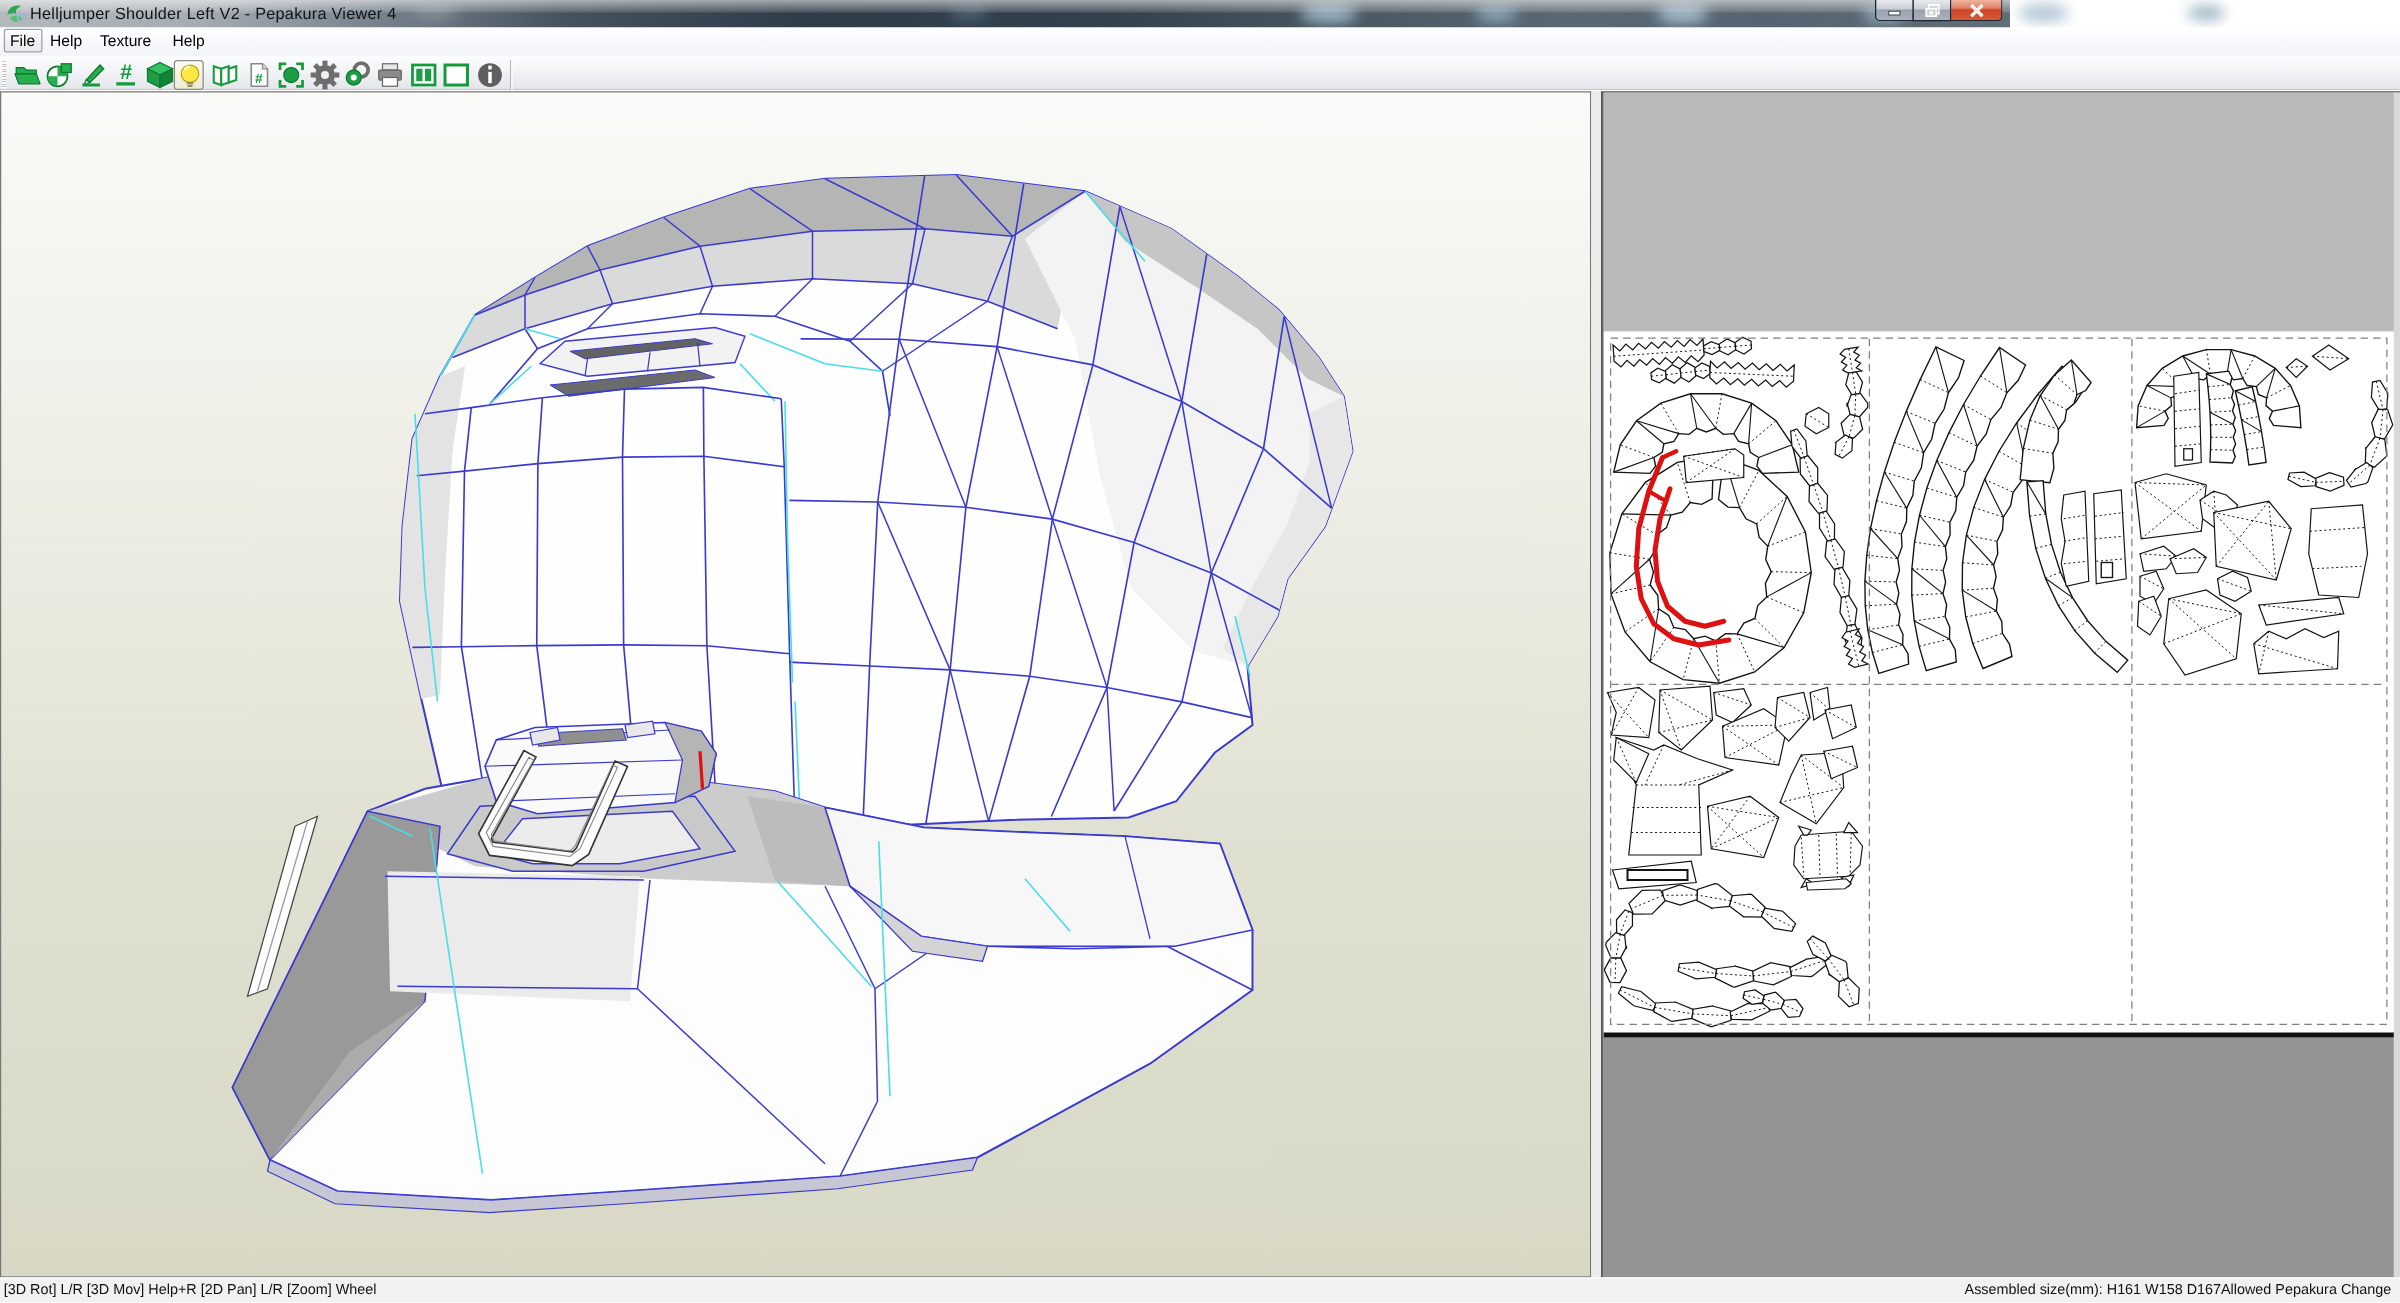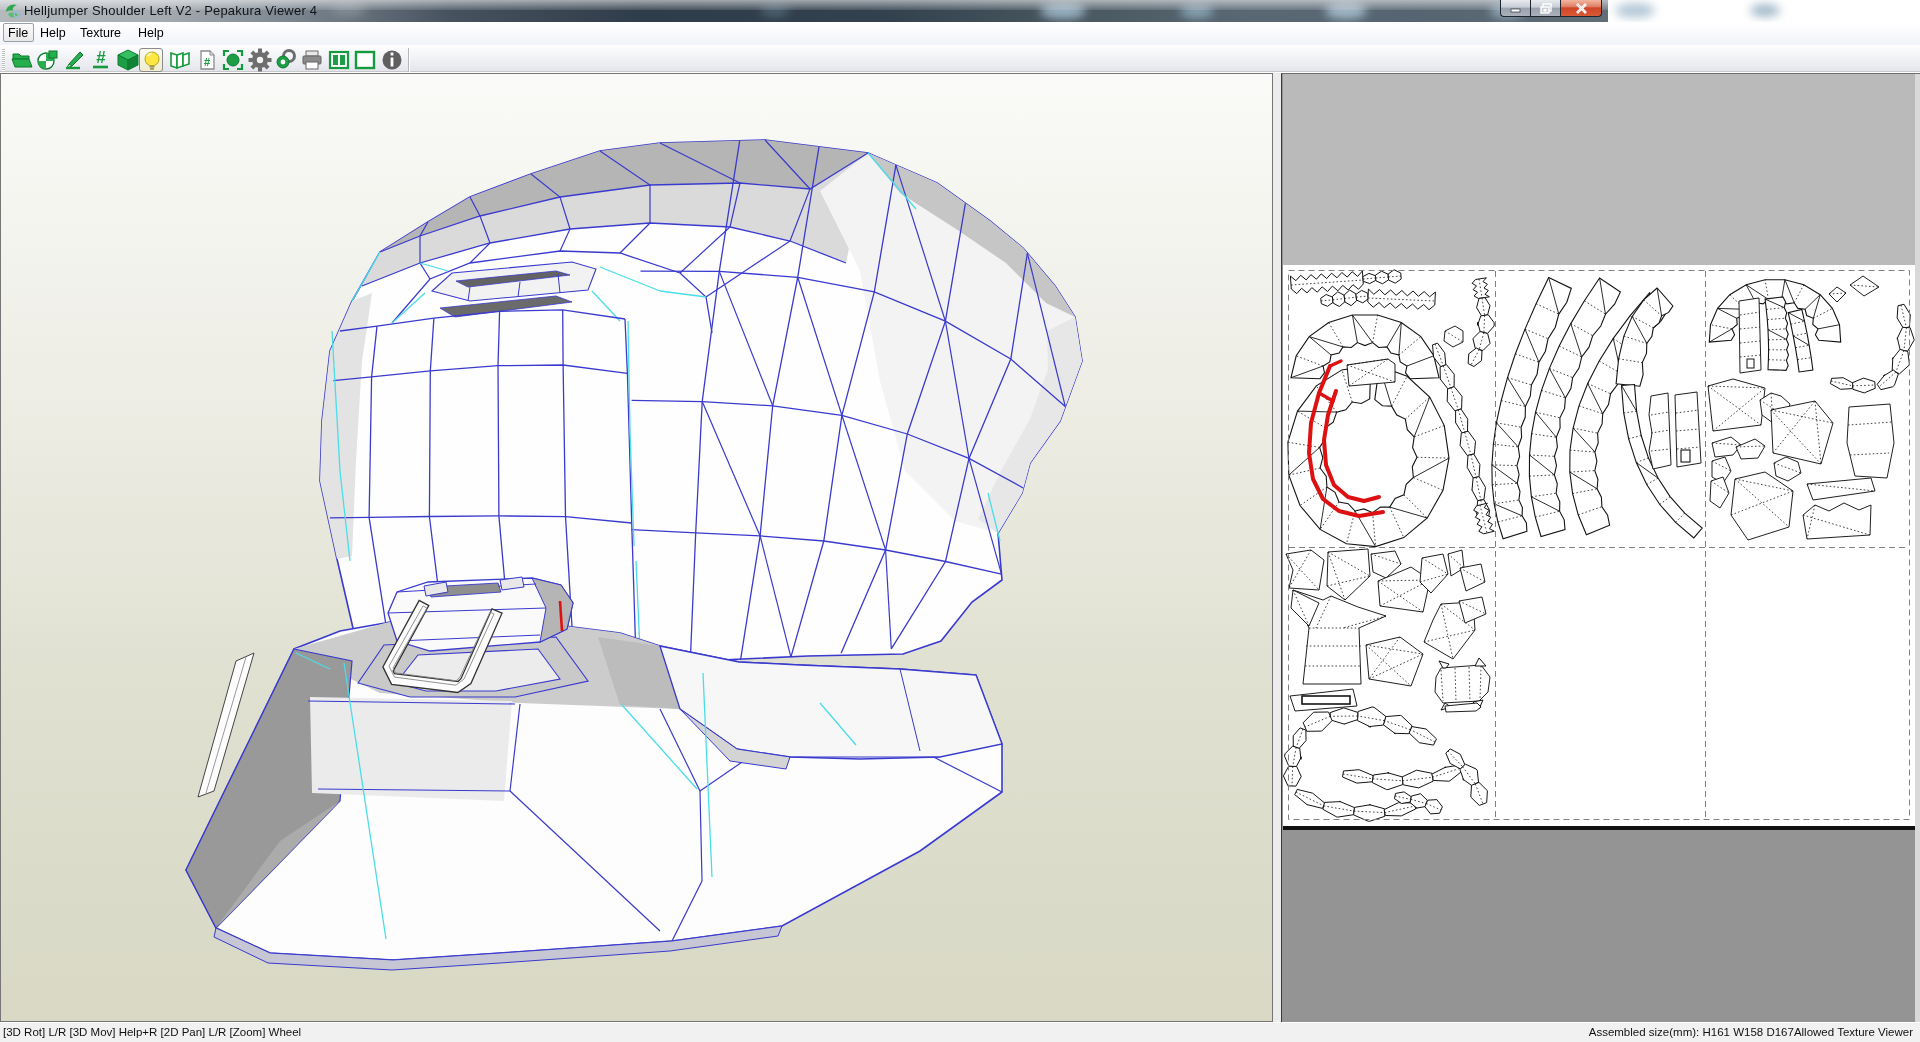--- a/index.html
+++ b/index.html
@@ -639,13 +639,13 @@
           <line x1="212.5" y1="6" x2="212.5" y2="554"></line>
           <line x1="422.5" y1="6" x2="422.5" y2="554"></line>
           <line x1="6" y1="282.5" x2="626" y2="282.5"></line>
         </g>
       </svg>
     </div>
  <div class="rightcol"></div>
 </div>
 <div class="statusbar">
  <div class="lt">[3D Rot] L/R [3D Mov] Help+R [2D Pan] L/R [Zoom] Wheel</div>
- <div class="rt">Assembled size(mm): H161 W158 D167Allowed Texture Viewer</div>
+ <div class="rt">Assembled size(mm): H161 W158 D167Allowed Pepakura Change</div>
 </div>
 </body></html>

